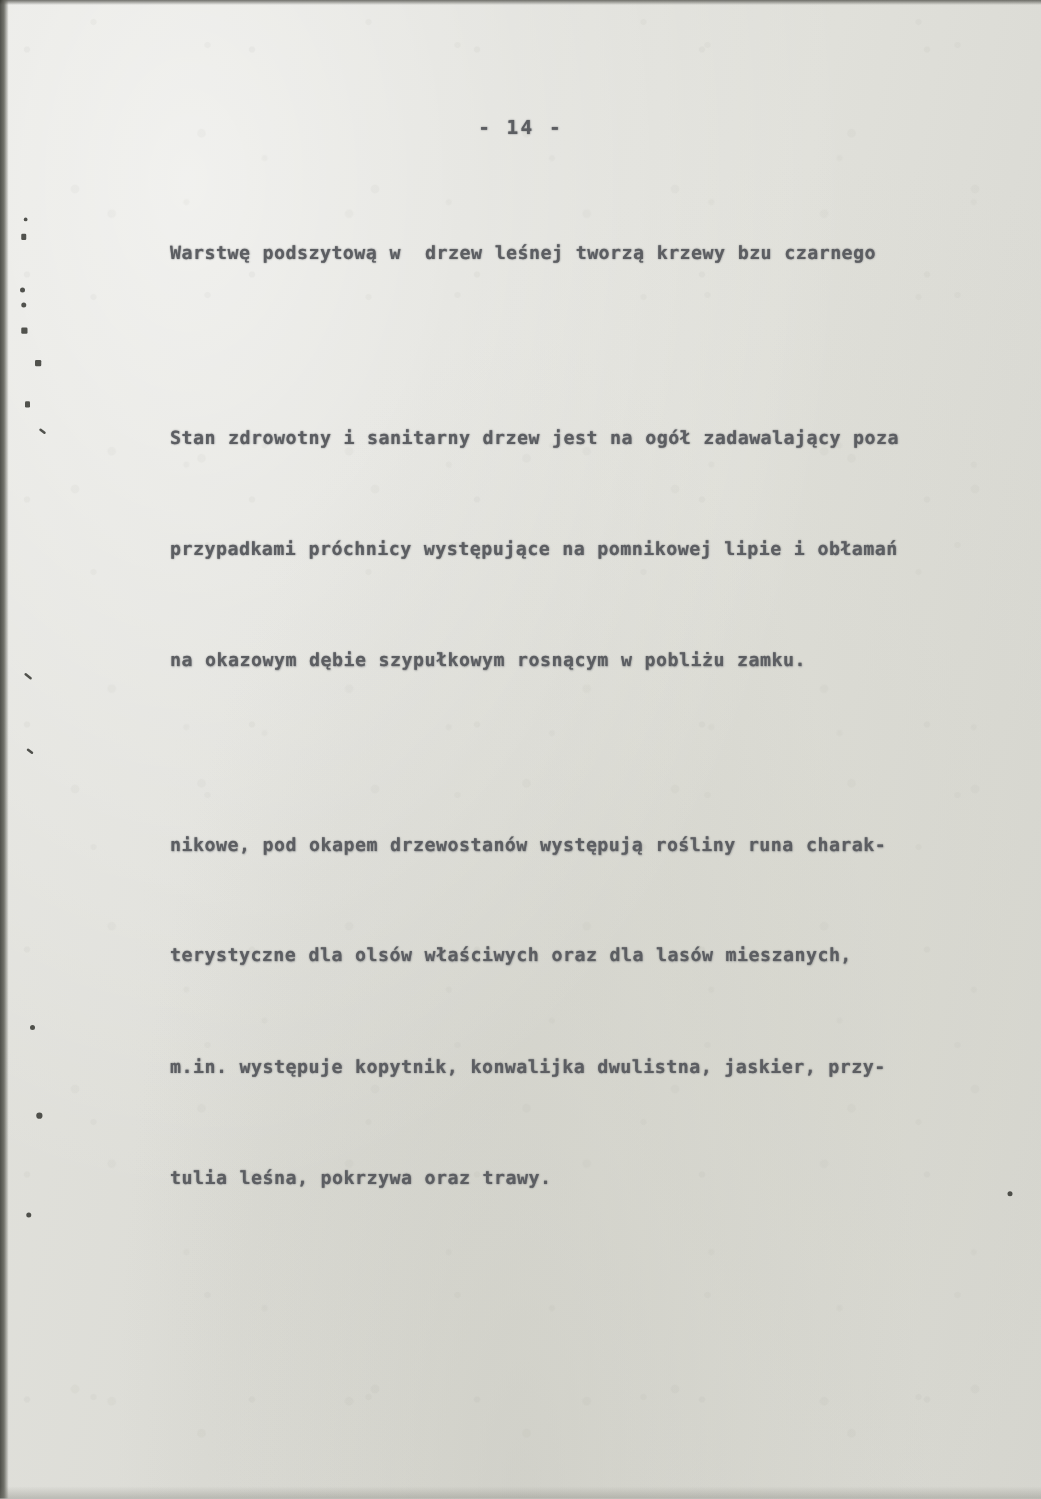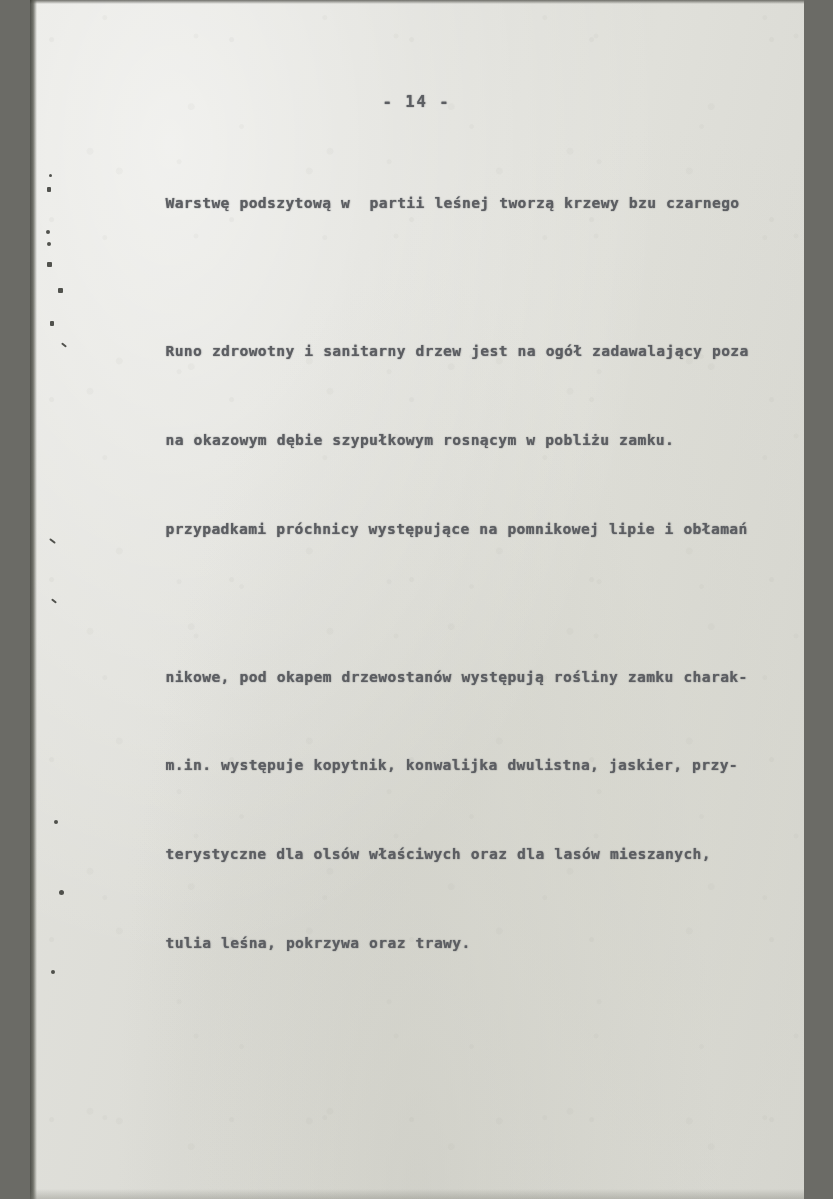--- a/index.html
+++ b/index.html
@@ -4,21 +4,21 @@
 <title>Scanned typewritten page</title>
 <style>
   html, body {
     margin: 0;
     padding: 0;
     background: #6b6b66;
   }
 
   #page {
     position: relative;
-    width: 774px;
+    width: 833px;
     height: 1199px;
     margin: 0 auto;
     overflow: hidden;
     background-color: #dededa;
     background-image:
       radial-gradient(ellipse at 18% 12%, rgba(255,255,255,0.55) 0%, rgba(255,255,255,0) 55%),
       radial-gradient(ellipse at 80% 70%, rgba(210,210,200,0.45) 0%, rgba(210,210,200,0) 60%),
       radial-gradient(ellipse at 50% 100%, rgba(196,196,188,0.55) 0%, rgba(196,196,188,0) 55%),
       linear-gradient(102deg, #e3e3de 0%, #dcdcd6 38%, #e0e0da 62%, #d6d6d0 100%);
     font-family: "DejaVu Sans Mono", "Liberation Mono", monospace;
@@ -138,30 +138,30 @@
   <div class="speck" style="left:24px;  top:820px; width:4px;  height:4px;"></div>
   <div class="speck" style="left:29px;  top:890px; width:5px;  height:5px;"></div>
   <div class="speck" style="left:21px;  top:970px; width:4px;  height:4px;"></div>
   <div class="speck" style="left:806px; top:953px; width:4px;  height:4px;"></div>
 
   <div id="folio" class="tw">- 14 -</div>
 
   <div id="body">
 
     <p class="para tw">
-      <span class="ln">Warstwę podszytową w  partii leśnej tworzą krzewy bzu czarnego</span>
+      <span class="ln">Warstwę podszytową w  drzew leśnej tworzą krzewy bzu czarnego</span>
     </p>
 
     <p class="para tw">
-      <span class="ln">Runo zdrowotny i sanitarny drzew jest na ogół zadawalający poza</span>
+      <span class="ln">Stan zdrowotny i sanitarny drzew jest na ogół zadawalający poza</span>
+      <span class="ln">przypadkami próchnicy występujące na pomnikowej lipie i obłamań</span>
       <span class="ln">na okazowym dębie szypułkowym rosnącym w pobliżu zamku.</span>
-      <span class="ln">przypadkami próchnicy występujące na pomnikowej lipie i obłamań</span>
     </p>
 
     <p class="para tw">
-      <span class="ln">nikowe, pod okapem drzewostanów występują rośliny zamku charak-</span>
+      <span class="ln">nikowe, pod okapem drzewostanów występują rośliny runa charak-</span>
+      <span class="ln">terystyczne dla olsów właściwych oraz dla lasów mieszanych,</span>
       <span class="ln">m.in. występuje kopytnik, konwalijka dwulistna, jaskier, przy-</span>
-      <span class="ln">terystyczne dla olsów właściwych oraz dla lasów mieszanych,</span>
       <span class="ln">tulia leśna, pokrzywa oraz trawy.</span>
     </p>
 
   </div>
 </div>
 
 </body></html>

